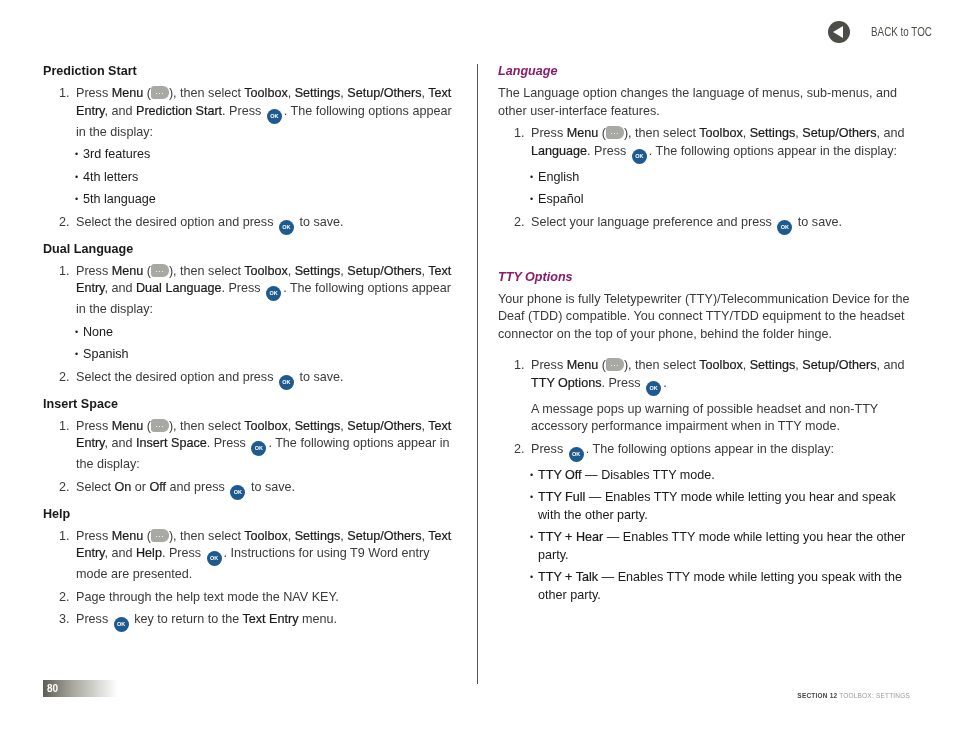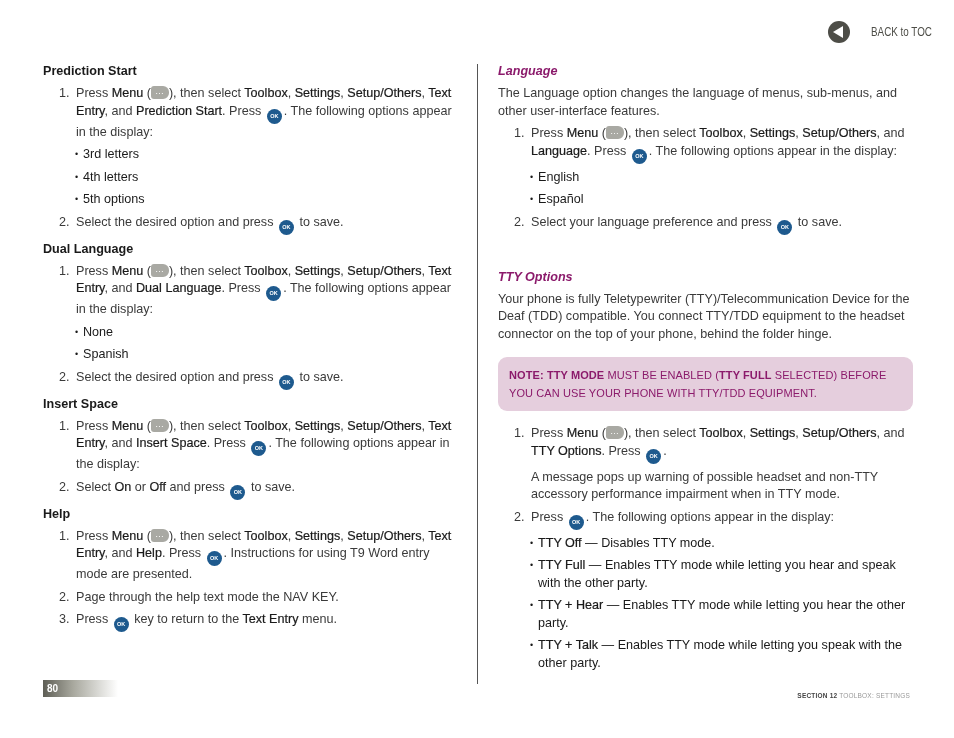--- a/index.html
+++ b/index.html
@@ -48,23 +48,23 @@
   <span class="lbl">BACK to TOC</span>
 </div>
 
 <div class="divider"></div>
 
 <div class="col left">
   <p class="h">Prediction Start</p>
   <p class="step">
     <span class="num">1.</span><span>Press </span><b>Menu</b><span> (</span><span class="menu-ic"></span><span>), then select </span><b>Toolbox</b><span>, </span><b>Settings</b><span>, </span><b>Setup/Others</b><span>, </span><b>Text Entry</b><span>, and </span><b>Prediction Start</b><span>. Press </span><span class="ok-ic">OK</span><span>. The following options appear in the display:</span>
   </p>
-  <p class="bullet">3rd letters</p>
+  <p class="bullet">3rd features</p>
   <p class="bullet">4th letters</p>
-  <p class="bullet">5th options</p>
+  <p class="bullet">5th language</p>
   <p class="step">
     <span class="num">2.</span><span>Select the desired option and press </span><span class="ok-ic">OK</span><span> to save.</span>
   </p>
 
   <p class="h" style="margin-top:5px">Dual Language</p>
   <p class="step">
     <span class="num">1.</span><span>Press </span><b>Menu</b><span> (</span><span class="menu-ic"></span><span>), then select </span><b>Toolbox</b><span>, </span><b>Settings</b><span>, </span><b>Setup/Others</b><span>, </span><b>Text Entry</b><span>, and </span><b>Dual Language</b><span>. Press </span><span class="ok-ic">OK</span><span>. The following options appear in the display:</span>
   </p>
   <p class="bullet">None</p>
   <p class="bullet">Spanish</p>
@@ -100,23 +100,20 @@
   </p>
   <p class="bullet">English</p>
   <p class="bullet">Español</p>
   <p class="step">
     <span class="num">2.</span><span>Select your language preference and press </span><span class="ok-ic">OK</span><span> to save.</span>
   </p>
 
   <p class="h sub" style="margin-top:33px">TTY Options</p>
   <p class="para">Your phone is fully Teletypewriter (TTY)/Telecommunication Device for the Deaf (TDD) compatible. You connect TTY/TDD equipment to the headset connector on the top of your phone, behind the folder hinge.</p>
 
-  <div class="note">
-    <span class="nb">NOTE: TTY MODE</span><span> MUST BE ENABLED (</span><span class="nb">TTY FULL</span><span> SELECTED) BEFORE YOU CAN USE YOUR PHONE WITH TTY/TDD EQUIPMENT.</span>
-  </div>
 
   <p class="step" style="margin-top:14px">
     <span class="num">1.</span><span>Press </span><b>Menu</b><span> (</span><span class="menu-ic"></span><span>), then select </span><b>Toolbox</b><span>, </span><b>Settings</b><span>, </span><b>Setup/Others</b><span>, and </span><b>TTY Options</b><span>. Press </span><span class="ok-ic">OK</span><span>.</span>
   </p>
   <p class="sub-para">A message pops up warning of possible headset and non-TTY accessory performance impairment when in TTY mode.</p>
   <p class="step">
     <span class="num">2.</span><span>Press </span><span class="ok-ic">OK</span><span>. The following options appear in the display:</span>
   </p>
   <p class="bullet"><b>TTY Off</b><span> — Disables TTY mode.</span></p>
   <p class="bullet"><b>TTY Full</b><span> — Enables TTY mode while letting you hear and speak with the other party.</span></p>

